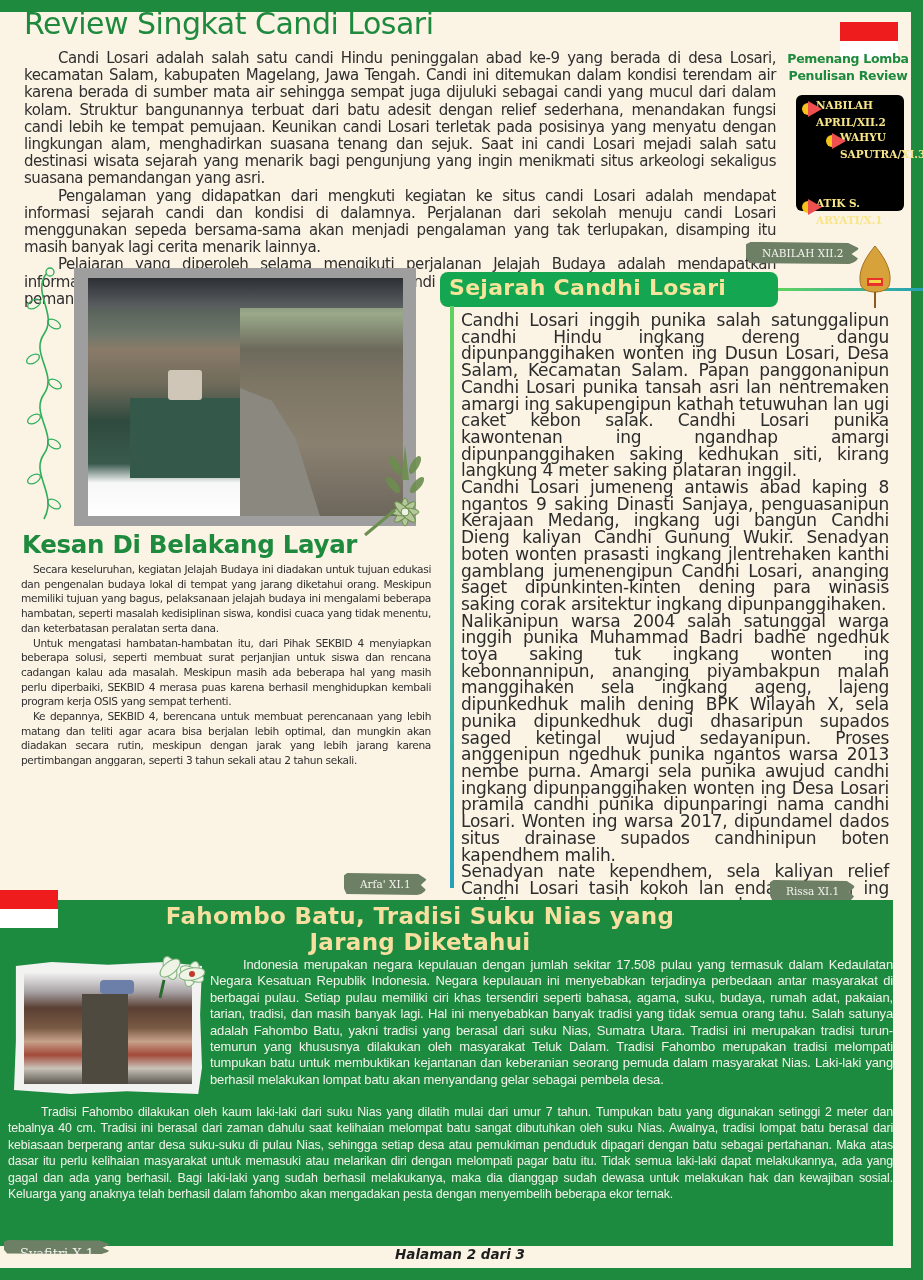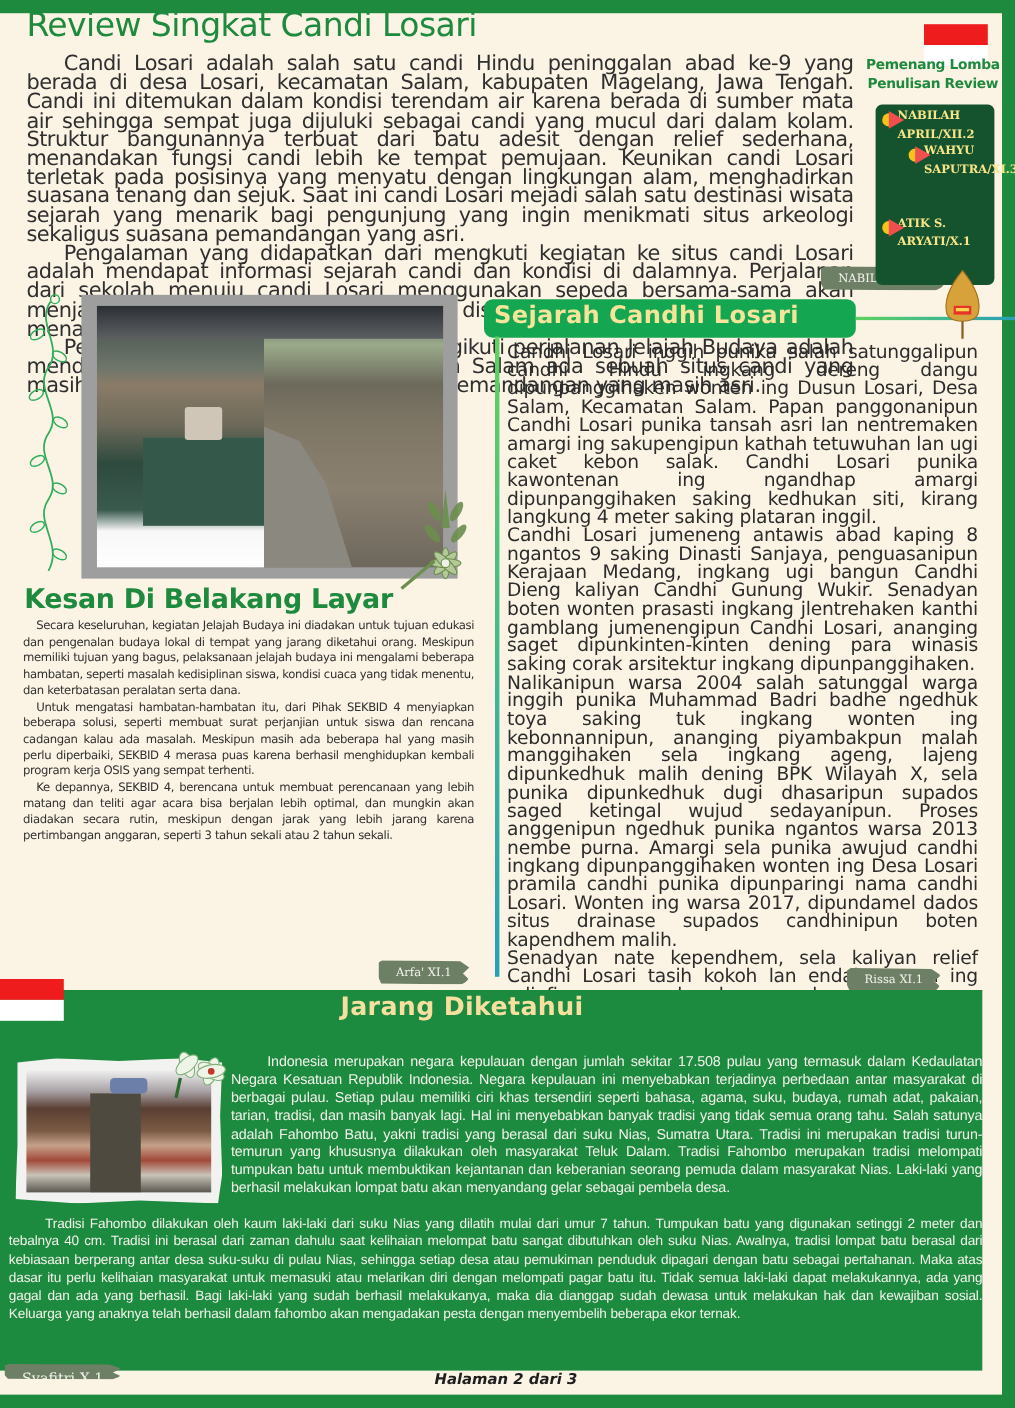--- a/index.html
+++ b/index.html
@@ -4,29 +4,29 @@
 <style>
   * { box-sizing: border-box; margin: 0; padding: 0; }
   html, body { width: 923px; height: 1280px; overflow: hidden; }
   body { background: #1e8a3e; font-family: "Liberation Sans", sans-serif; color: #2b2b2b; position: relative; }
   .page { position: absolute; left: 0; top: 12px; width: 911px; height: 1256px; background: #fbf3e4; }
   .frame-right { position: absolute; right: 0; top: 0; width: 12px; height: 1280px; background: #1e8a3e; }
   .frame-bottom { position: absolute; left: 0; bottom: 0; width: 923px; height: 12px; background: #1e8a3e; }
 
   
   .review-title { position: absolute; left: 24px; top: 6px; font-size: 30px; font-weight: normal; color: #1e8a3e; font-family: "DejaVu Sans", sans-serif; letter-spacing: -0.5px; }
-  .review-text { position: absolute; left: 24px; top: 50px; width: 752px; font-size: 19px; line-height: 17.2px; text-align: justify; color: #2f2f2f; font-family: "DejaVu Sans", sans-serif; letter-spacing: -0.45px; }
+  .review-text { position: absolute; left: 24px; top: 50px; width: 752px; font-size: 15px; line-height: 17.2px; text-align: justify; color: #2f2f2f; font-family: "DejaVu Sans", sans-serif; letter-spacing: -0.45px; }
   .review-text p { text-indent: 34px; }
 
   .flag { position: absolute; width: 58px; }
   .flag .red { height: 19px; background: #ee1c1c; }
   .flag .white { height: 19px; background: #ffffff; }
 
   .winners-title { position: absolute; left: 784px; top: 50px; width: 128px; text-align: center; font-size: 12.5px; font-weight: bold; color: #1e8a3e; line-height: 17px; font-family: "DejaVu Sans", sans-serif; letter-spacing: -0.3px; }
-  .winners-box { position: absolute; left: 796px; top: 95px; width: 108px; height: 164px; background: #14532d; border-radius: 6px; }
+  .winners-box { position: absolute; left: 796px; top: 95px; width: 108px; height: 116px; background: #000000; border-radius: 6px; }
   .winner { position: absolute; left: 20px; color: #f8e58a; font-family: "DejaVu Serif", serif; font-weight: bold; font-size: 10.5px; line-height: 17px; }
   .winner-marker { position: absolute; left: -14px; top: 6px; width: 22px; height: 12px; }
   .winner-marker .dot { position: absolute; left: 0; top: 0; width: 12px; height: 12px; border-radius: 50%; background: #f6c21c; }
   .winner-marker .tri { position: absolute; left: 6px; top: -2px; width: 0; height: 0; border-top: 8px solid transparent; border-bottom: 8px solid transparent; border-left: 14px solid #ef4f4f; }
 
   .author-tag { position: absolute; height: 22px; padding: 0 16px; background: #6d7f64; color: #f4f4ee; font-family: "DejaVu Serif", serif; font-size: 10.5px; line-height: 22px; border-radius: 3px 10px 10px 3px; clip-path: polygon(0 10%, 4% 0, 90% 4%, 100% 30%, 93% 55%, 100% 80%, 92% 100%, 3% 96%, 0 70%); }
 
   
   .photo-frame { position: absolute; left: 74px; top: 268px; width: 342px; height: 258px; background: #9e9e9e; }
   .photo { position: absolute; left: 88px; top: 278px; width: 315px; height: 238px; overflow: hidden; }
@@ -182,20 +182,21 @@
   <p>Senadyan nate kependhem, sela kaliyan relief Candhi Losari tasih kokoh lan endah, woten ing reliefipun nggambaraken corak sulur gelung, maneka tetuwuhan, maneka kewan kadosta kunthul kaliyan gajah, ugi wewujudan makhluk ing dipunpitados jagi candhi, inggih punika kala kirtimukha kaliyan makara. Candhi Losari dados bukti menawi budayanipun bangsa taksih saget kokoh kaliyan kiyat senadyan sampun nate kependhem dumugi setunggal ewu warsa. Mula budaya punika kedah dipunjagi ugi dipunuri-uri supados boten ical ketilep jaman.</p>
 </div>
 <div class="author-tag" style="left:770px; top:880px;">Rissa XI.1</div>
 
 <div class="fahombo-box"></div>
 <div class="flag" style="left:0; top:890px;">
   <div class="red"></div>
     <div class="white"></div>
 </div>
 <h2 class="fahombo-title">
+  <div>Fahombo Batu, Tradisi Suku Nias yang</div>
   <div>Jarang Diketahui</div>
 </h2>
 <div class="fahombo-photo-frame"></div>
 <div class="fahombo-photo">
   <div class="stone"></div>
   <div class="jumper"></div>
 </div>
 <svg class="flower" viewBox="0 0 62 50">
   <g fill="#eef4e6" stroke="#7fb07a" stroke-width="1">
     <ellipse cx="20" cy="18" rx="6" ry="12" transform="rotate(-20 20 18)"></ellipse>

